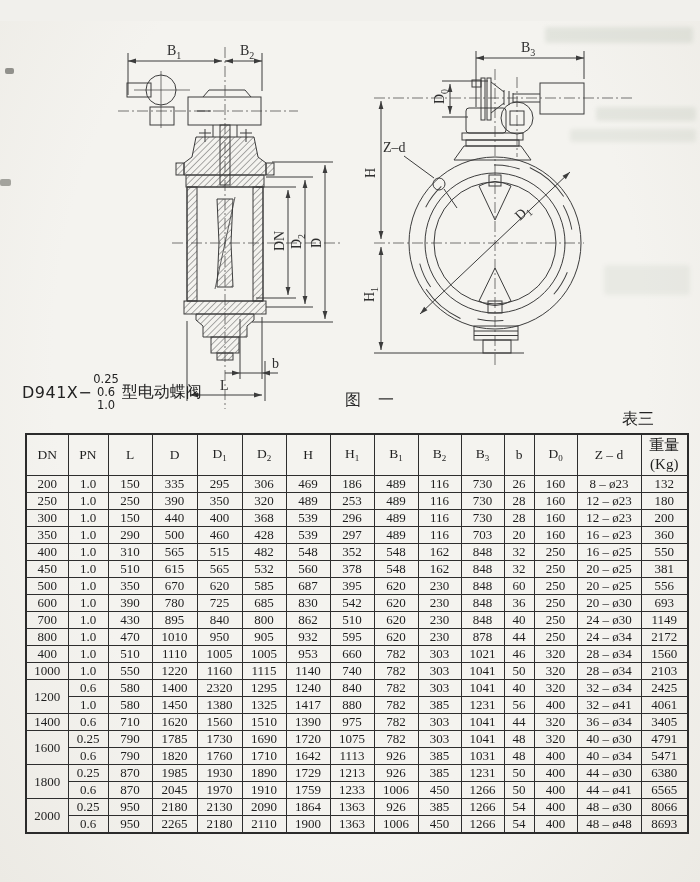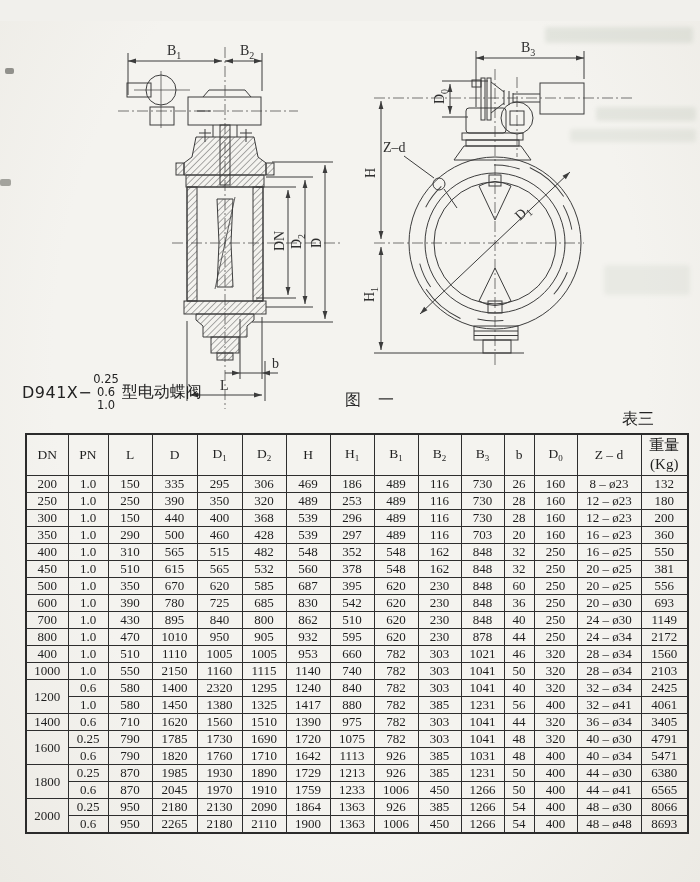--- a/index.html
+++ b/index.html
@@ -463,21 +463,21 @@
           <td>1021</td>
           <td>46</td>
           <td>320</td>
           <td>28 – ø34</td>
           <td>1560</td>
         </tr>
         <tr>
           <td rowspan="1">1000</td>
           <td>1.0</td>
           <td>550</td>
-          <td>2150</td>
+          <td>1220</td>
           <td>1160</td>
           <td>1115</td>
           <td>1140</td>
           <td>740</td>
           <td>782</td>
           <td>303</td>
           <td>1041</td>
           <td>50</td>
           <td>320</td>
           <td>28 – ø34</td>

